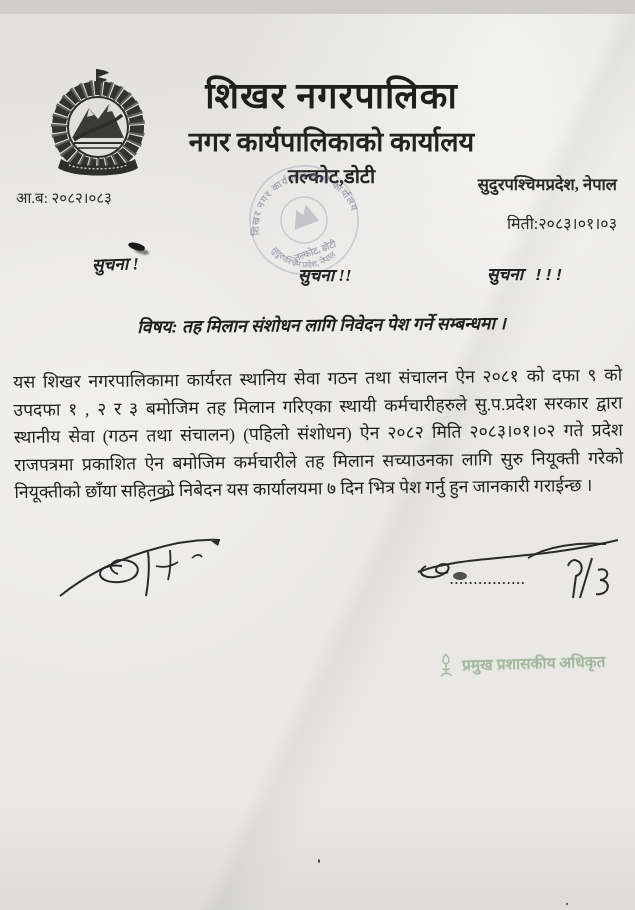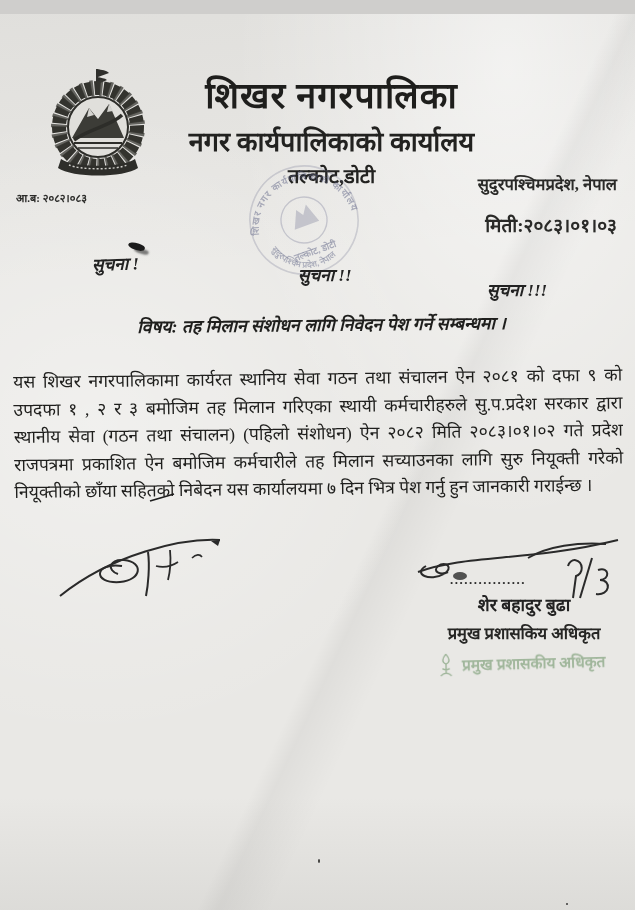--- a/index.html
+++ b/index.html
@@ -15,28 +15,28 @@
       linear-gradient(0deg, rgba(95,95,90,0.10), transparent 14%),
       #e9e8e5;
     margin-top: 14px;
   }
   .emblem{position:absolute;left:42px;top:52px;width:112px;height:112px;}
   .hdr{position:absolute;top:56px;left:0;width:100%;text-align:center;transform:translateX(14px);}
   .hdr-muni{font-size:36px;font-weight:700;letter-spacing:1px;color:#1e1e1c;}
   .hdr-office{font-size:27px;font-weight:600;margin-top:3px;color:#222220;}
   .hdr-addr{font-size:20px;font-weight:700;margin-top:3px;color:#222220;}
   .round-stamp{position:absolute;left:238px;top:142px;width:132px;height:128px;transform:rotate(-20deg);opacity:.85;}
-  .meta-left{position:absolute;left:16px;top:172px;font-size:11px;font-weight:700;line-height:25px;color:#2a2a28;}
+  .meta-left{position:absolute;left:16px;top:172px;font-size:15px;font-weight:400;line-height:25px;color:#2a2a28;}
   .meta-right{position:absolute;right:18px;top:158px;text-align:right;color:#2a2a28;}
   .meta-province{font-size:16.5px;font-weight:600;}
-  .meta-date{font-size:19px;font-weight:700;margin-top:17px;}
+  .meta-date{font-size:16px;font-weight:400;margin-top:17px;}
   .notice{position:absolute;font-size:17px;font-weight:700;font-style:italic;color:#222;}
   .n1{left:92px;top:238px;transform:rotate(-2deg);}
   .n2{left:298px;top:249px;}
-  .n3{left:487px;top:264px;}
+  .n3{left:487px;top:248px;font-family:Liberation Mono, monospace;}
   .ink-blob{position:absolute;left:128px;top:229px;width:17px;height:7px;background:#1b1b1b;border-radius:60% 40% 50% 50%;transform:rotate(18deg);box-shadow:6px 3px 2px -1px rgba(27,27,27,.55);}
   .subject{position:absolute;top:298px;left:0;width:100%;text-align:center;font-size:17.5px;font-weight:700;font-style:italic;transform:translateX(4px) rotate(-0.6deg);color:#1f1f1d;}
   .body-text{
     position:absolute;left:13px;right:13px;top:355px;
     font-size:17.5px;line-height:27.5px;text-align:justify;color:#1f1f1d;
     transform:rotate(-0.7deg);transform-origin:0 0;
   }
   .pen-strike{position:absolute;left:149px;top:477px;width:26px;height:12px;}
   .sig-left{position:absolute;left:52px;top:510px;width:230px;height:82px;}
   .sig-right{position:absolute;left:408px;top:518px;width:222px;height:72px;}
@@ -134,24 +134,20 @@
     <path d="M10,40 C60,22 120,30 210,8" stroke="#2a2a2a" stroke-width="2" fill="none"></path>
     <path d="M120,26 c20,-12 50,-16 78,-14" stroke="#2a2a2a" stroke-width="1.8" fill="none"></path>
     <ellipse cx="52" cy="44" rx="7" ry="4" fill="#2a2a2a" opacity=".8"></ellipse>
     <path d="M160,34 a7,8 0 1 1 8,10 l-3,22" stroke="#2a2a2a" stroke-width="2" fill="none"></path>
     <path d="M184,26 l-12,40" stroke="#2a2a2a" stroke-width="2" fill="none"></path>
     <path d="M190,38 c12,-4 12,10 2,10 c12,0 10,16 -4,14" stroke="#2a2a2a" stroke-width="2" fill="none"></path>
   </svg>
 
   <div class="dots">................</div>
 
-  <div class="sig-block">
-    <div class="sig-name">शेर बहादुर बुढा</div>
-    <div class="sig-title">प्रमुख प्रशासकिय अधिकृत</div>
-  </div>
 
   <div class="green-stamp">
     <svg width="20" height="26" viewBox="0 0 22 28">
       <path d="M11,2 C7,7 6,11 11,13 C16,11 15,7 11,2 M11,13 v11 M5,26 c4,-4 8,-4 12,0 M7,18 c3,2 5,2 8,0" stroke="#94ae8f" stroke-width="1.6" fill="none"></path>
     </svg>
     <span>प्रमुख प्रशासकीय अधिकृत</span>
   </div>
 
   <div class="speck sp1"></div>
   <div class="speck sp2"></div>

